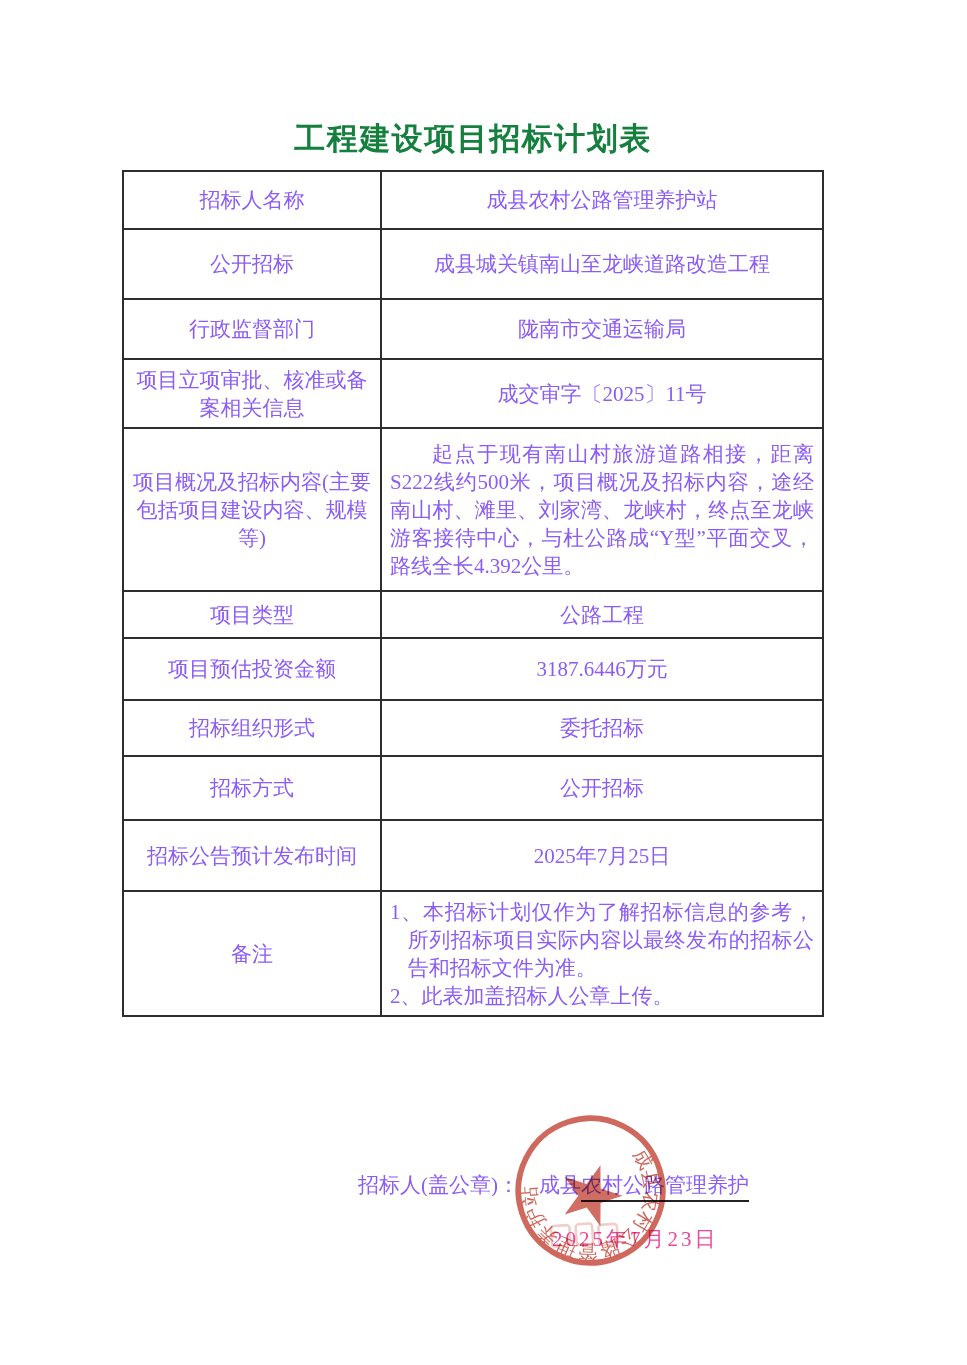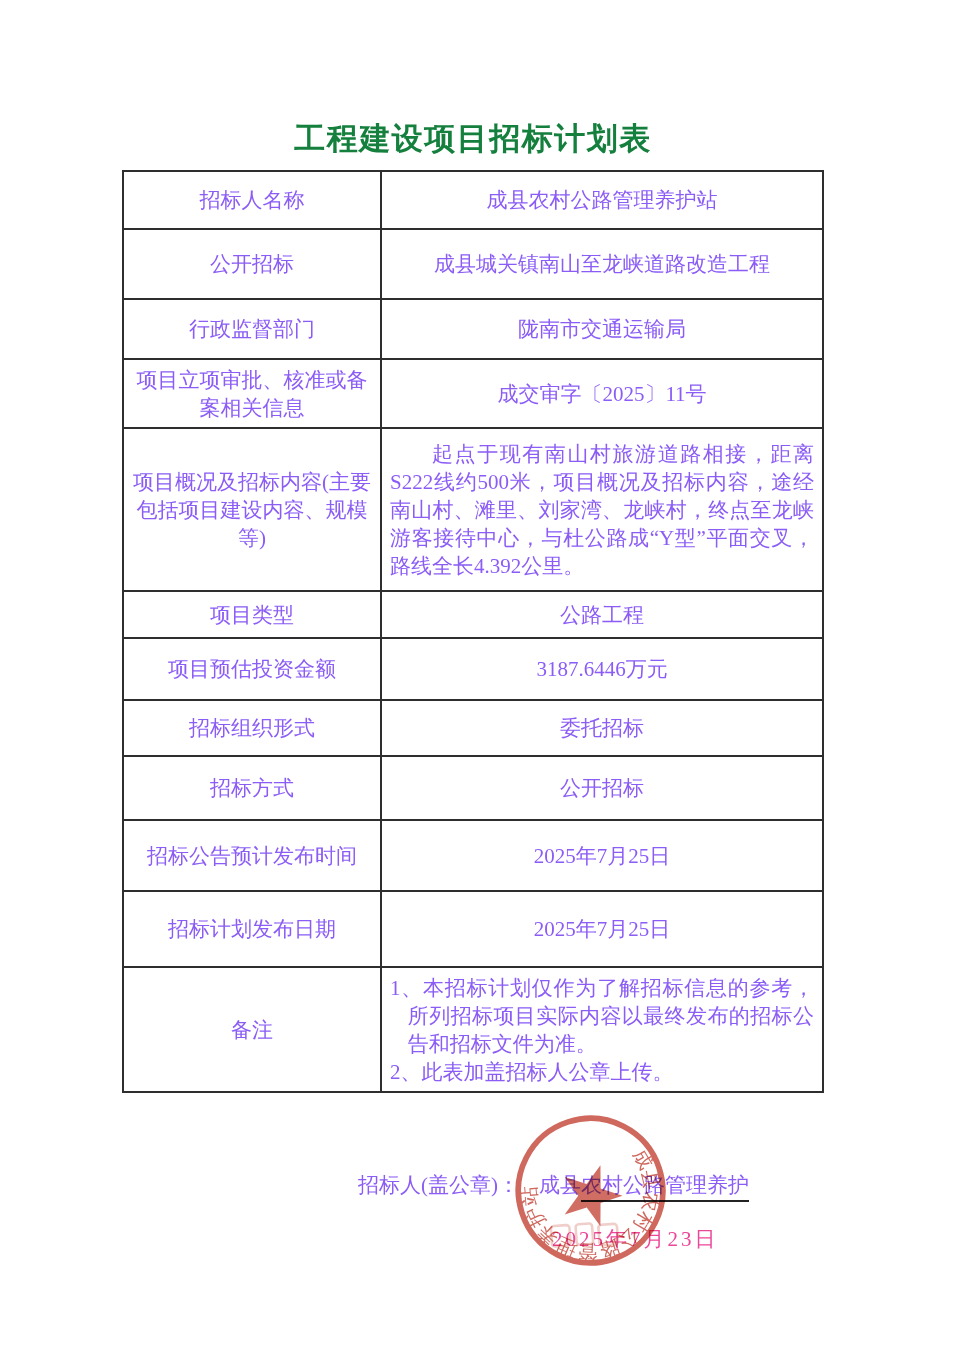--- a/index.html
+++ b/index.html
@@ -93,24 +93,20 @@
         <td class="value-cell">委托招标</td>
       </tr>
       <tr class="r8">
         <td class="label-cell">招标方式</td>
         <td class="value-cell">公开招标</td>
       </tr>
       <tr class="r9">
         <td class="label-cell">招标公告预计发布时间</td>
         <td class="value-cell">2025年7月25日</td>
       </tr>
-      <tr class="r10">
-        <td class="label-cell">招标计划发布日期</td>
-        <td class="value-cell">2025年7月25日</td>
-      </tr>
       <tr class="r11">
         <td class="label-cell">备注</td>
         <td class="remark-cell">
           <div class="remark-line">1、本招标计划仅作为了解招标信息的参考，所列招标项目实际内容以最终发布的招标公告和招标文件为准。</div>
           <div class="remark-line">2、此表加盖招标人公章上传。</div>
         </td>
       </tr>
     </tbody>
   </table>
 

